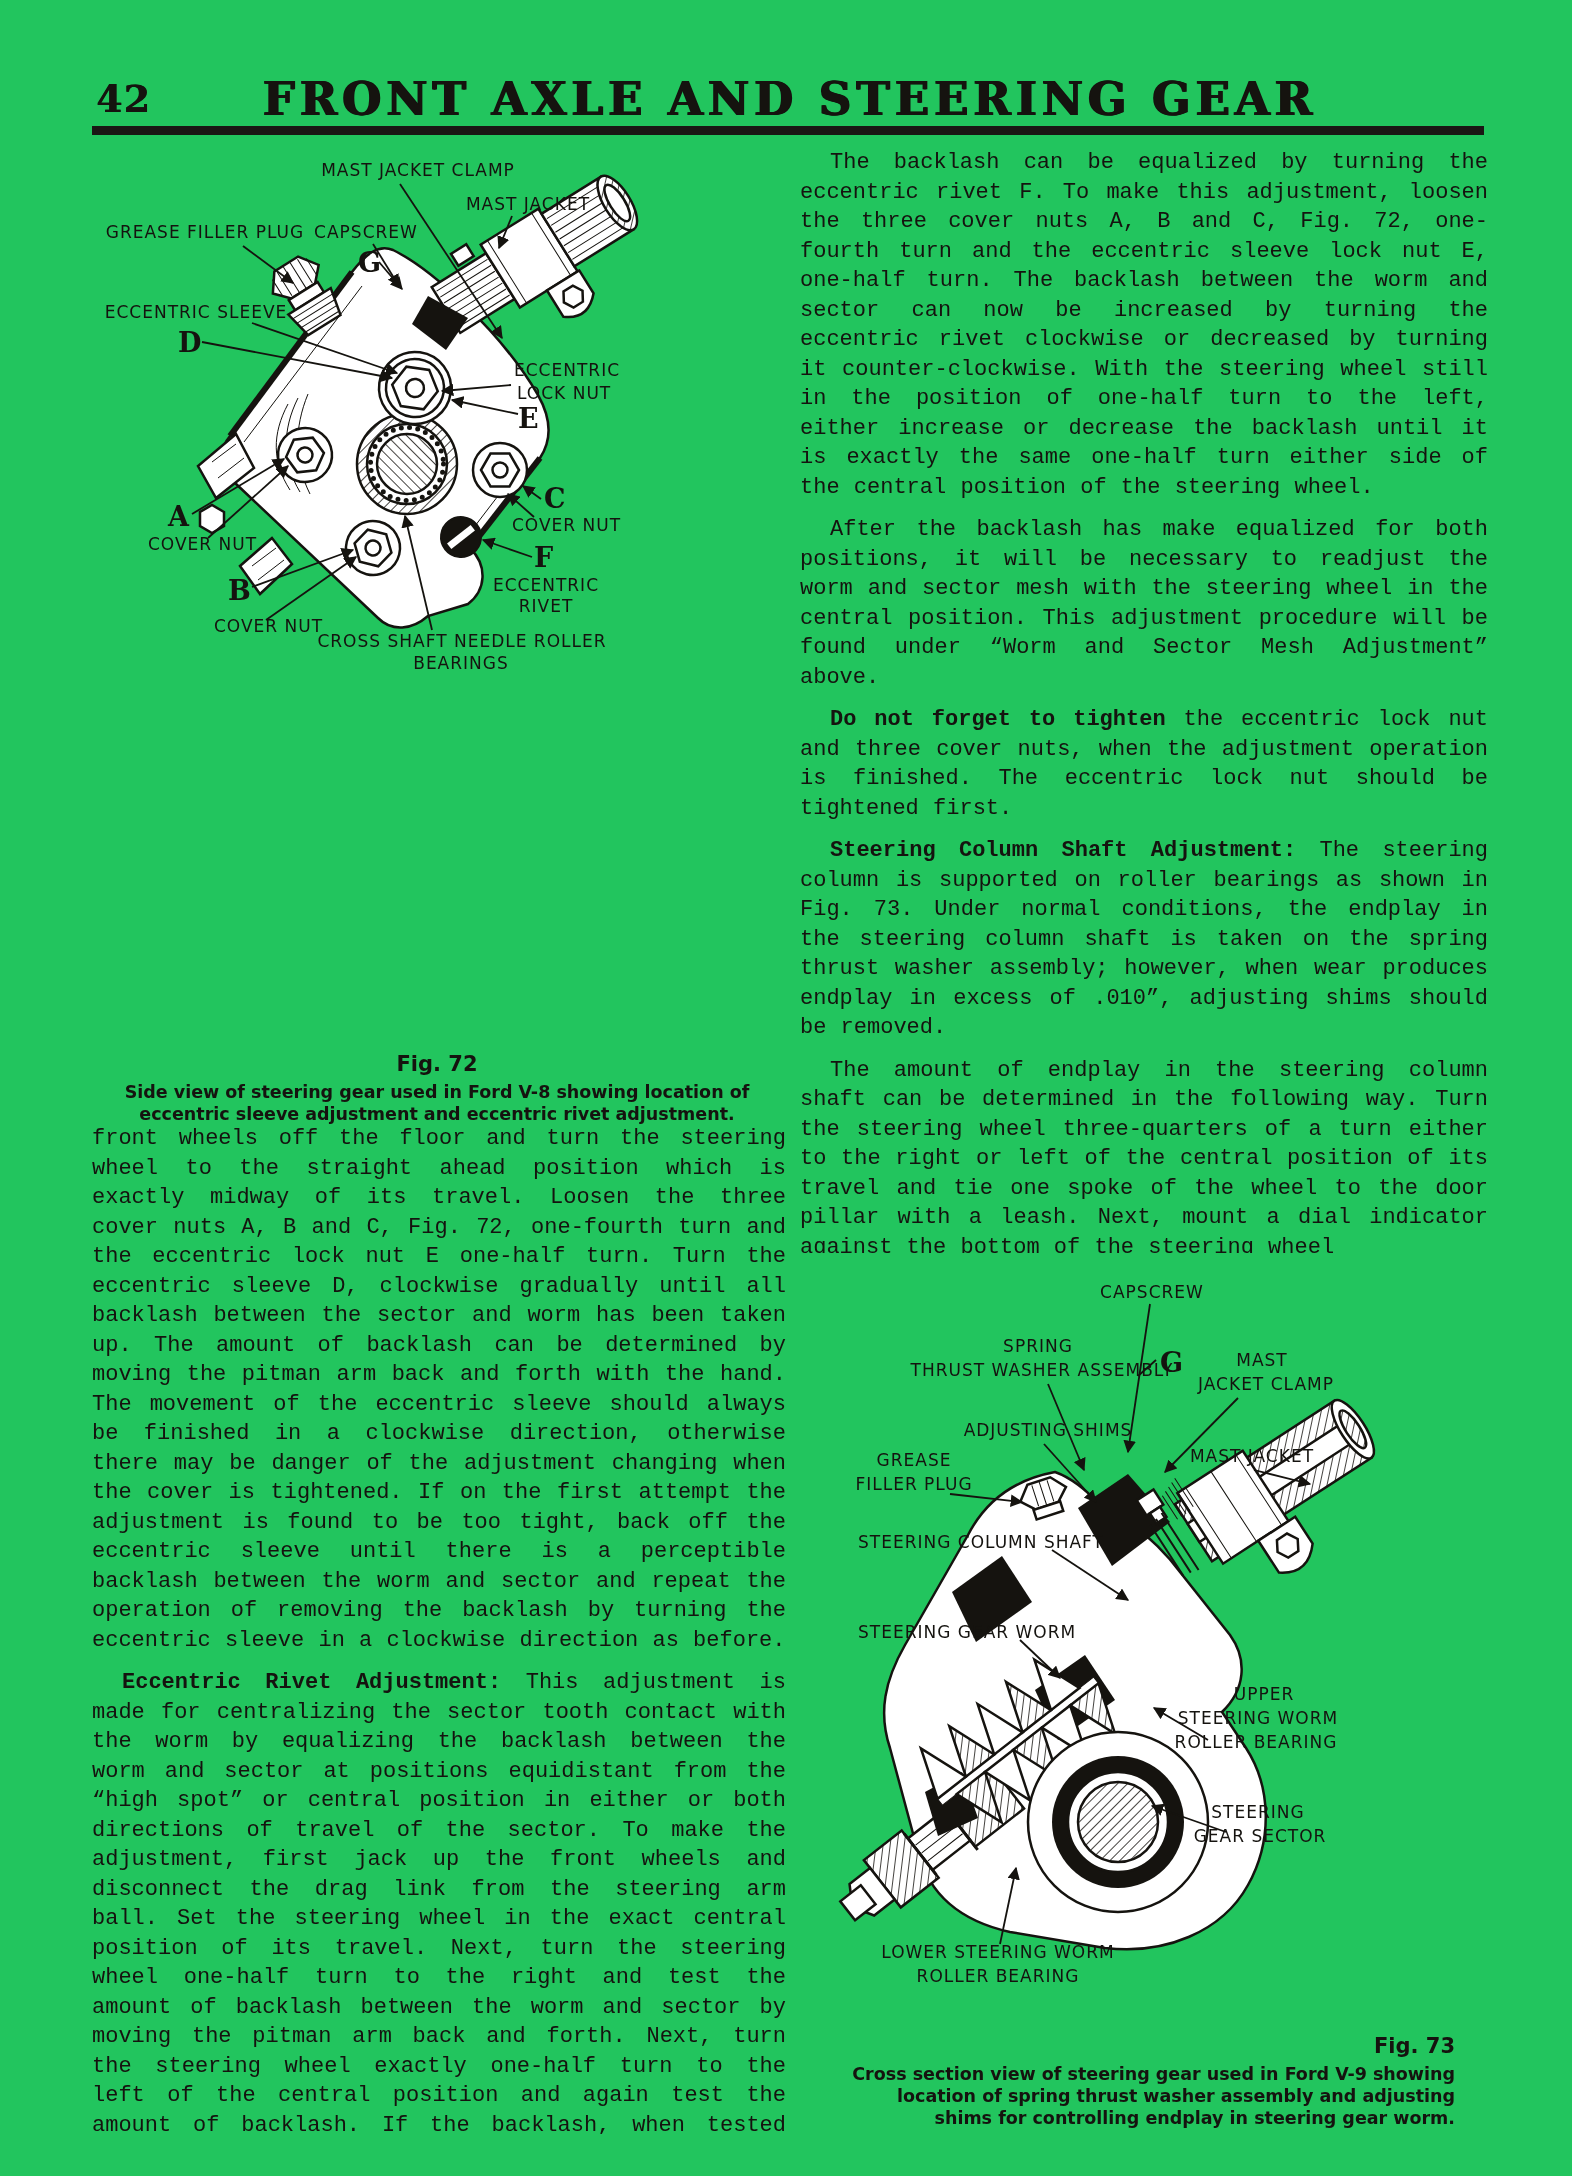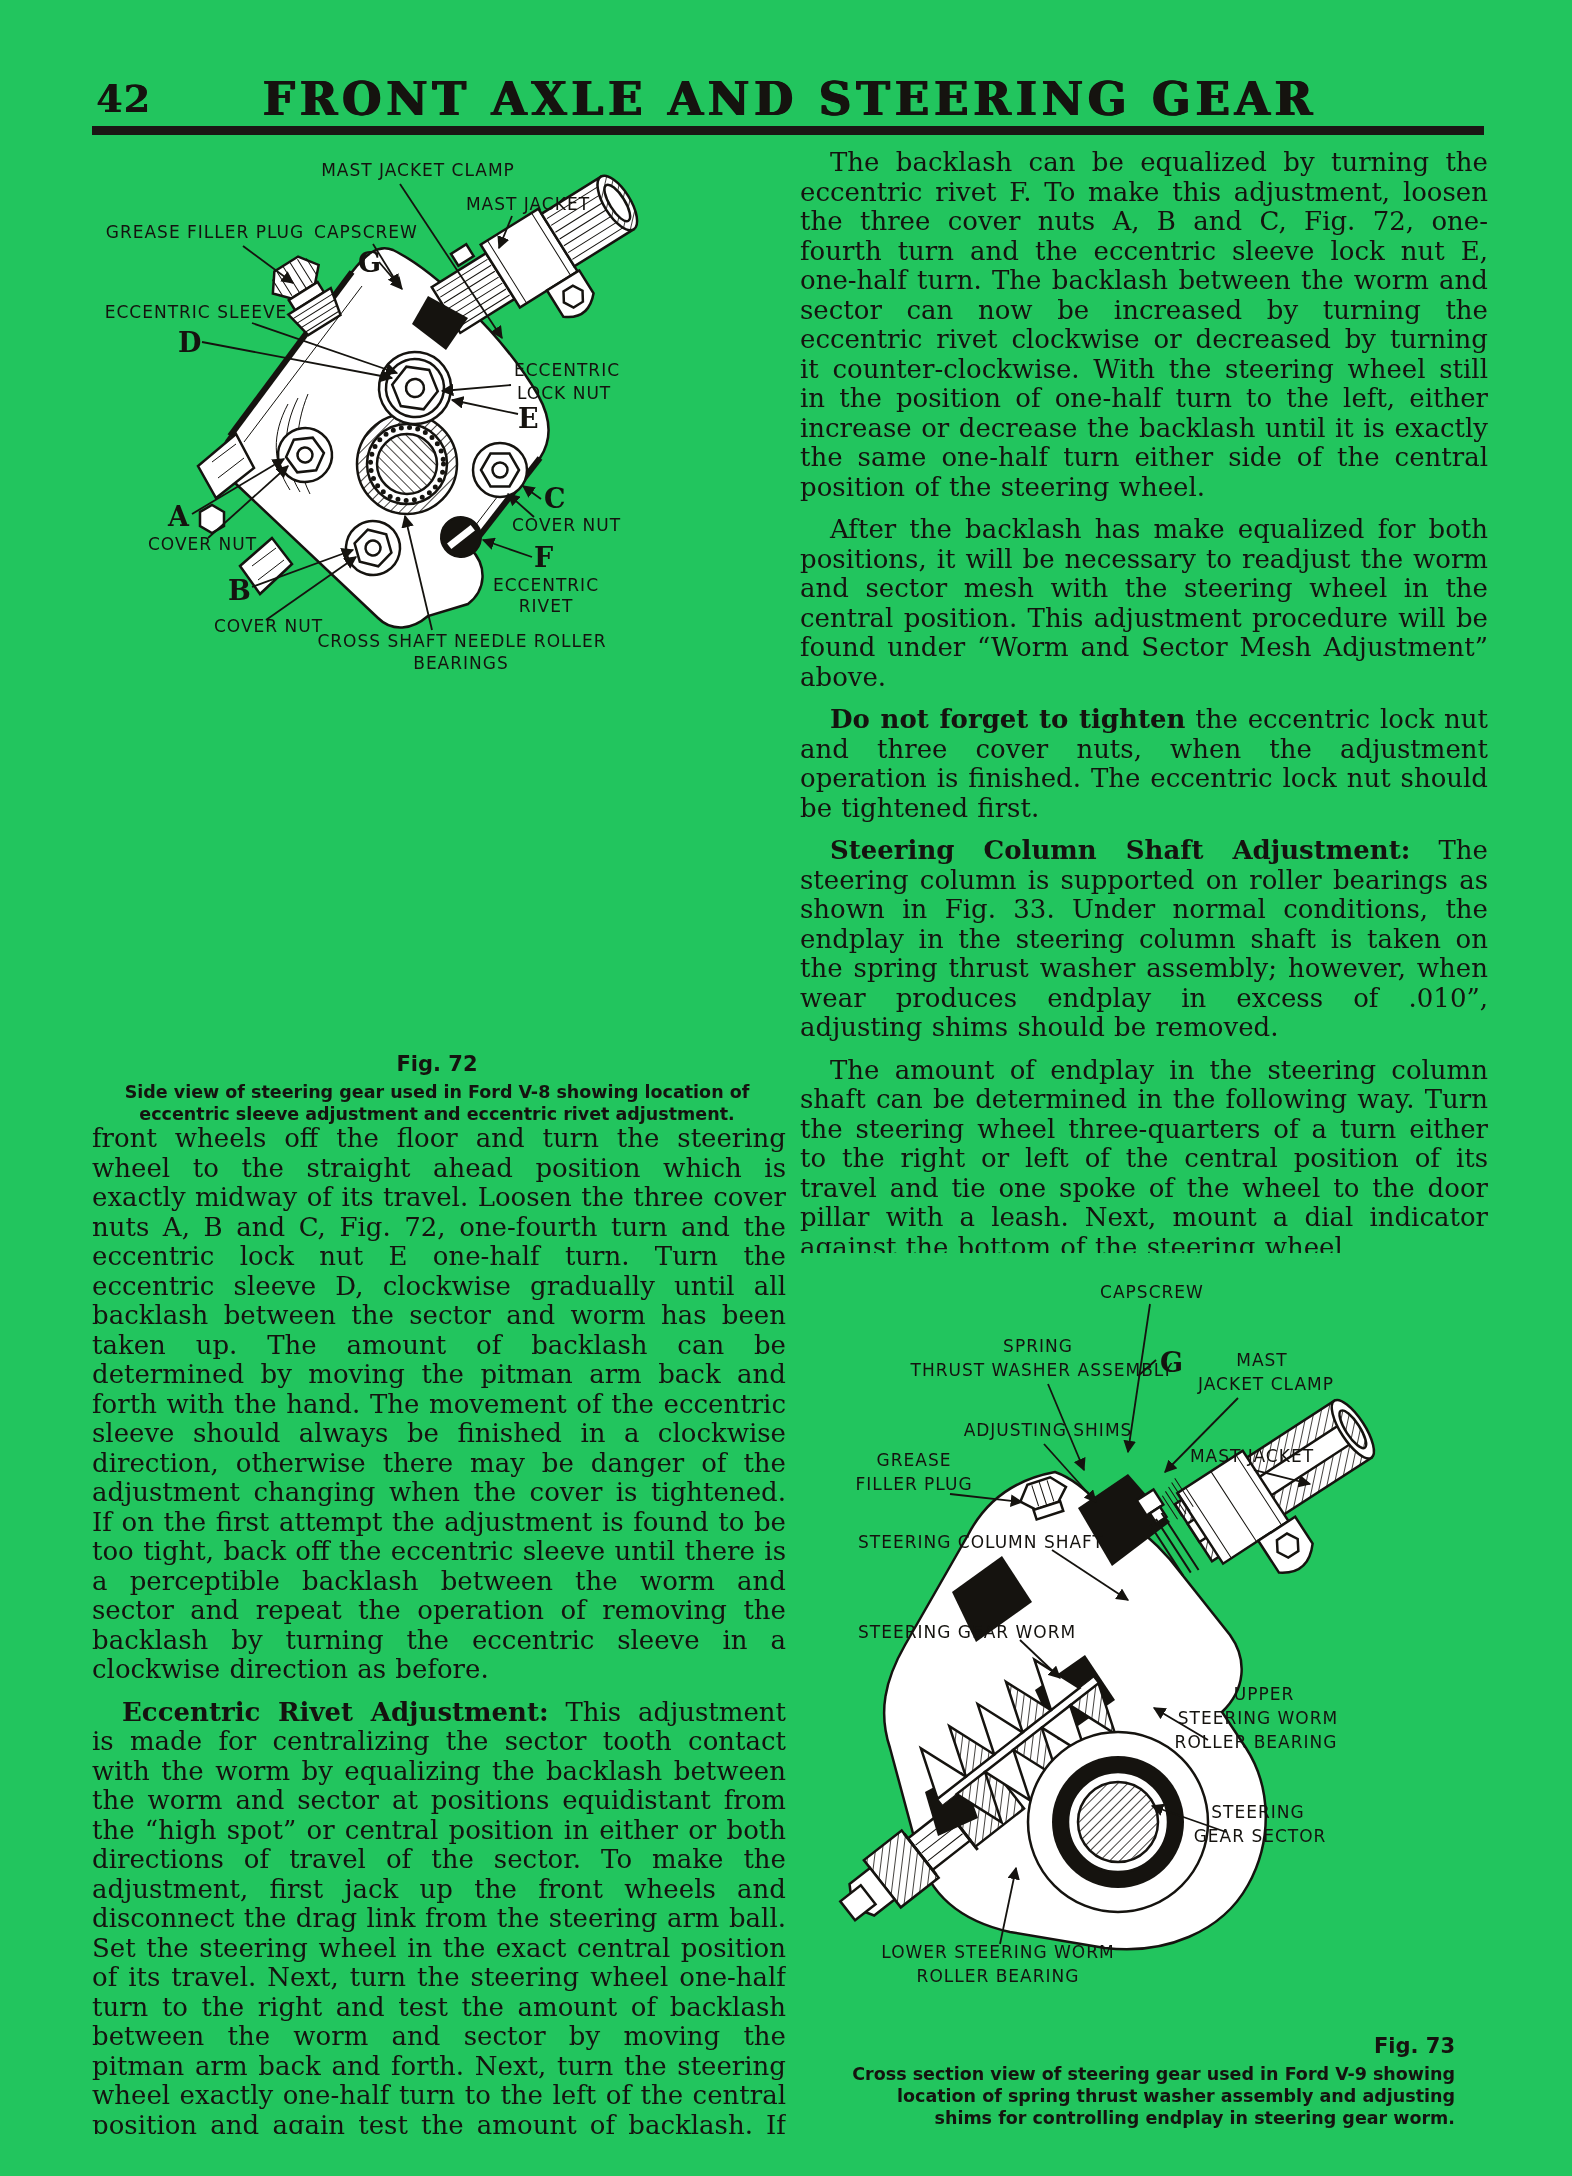--- a/index.html
+++ b/index.html
@@ -17,22 +17,23 @@
   .page-title{
     position:absolute;left:250px;top:72px;width:1080px;text-align:center;
     font-size:45px;font-weight:bold;letter-spacing:5px;white-space:nowrap;
     text-shadow:0.9px 0 0 #15130f, -0.9px 0 0 #15130f;
     transform:scaleY(1.04);
   }
   .head-rule{position:absolute;left:92px;top:126px;width:1392px;height:9px;background:#1a1714;}
   
   .colbody{position:absolute;text-align:justify;}
   .colbody p{
-    margin:0 0 13px 0;font-size:26px;line-height:29.5px;text-indent:30px;
+    margin:0 0 13px 0;font-size:22px;line-height:29.5px;text-indent:30px;
     word-spacing:1px;
+    font-family:Liberation Mono, monospace;
   }
   .colbody p.noindent{text-indent:0;}
   .lead{font-weight:bold;}
   .body-right{left:800px;top:148px;width:688px;height:1105px;overflow:hidden;}
   .body-left{left:92px;top:1124px;width:694px;height:1010px;overflow:hidden;}
   
   .caption{position:absolute;text-align:center;font-family:"DejaVu Sans",sans-serif;color:#15130f;}
   .cap-title{font-size:21px;font-weight:bold;margin-bottom:5px;margin-top:18px;}
   .cap-text{font-size:17.5px;font-weight:bold;line-height:22px;}
   .caption-72{left:104px;top:1034px;width:666px;}
@@ -207,21 +208,21 @@
     <p>
       <span class="lead"></span><span>The backlash can be equalized by turning the eccentric rivet F. To make this adjustment, loosen the three cover nuts A, B and C, Fig. 72, one-fourth turn and the eccentric sleeve lock nut E, one-half turn. The backlash between the worm and sector can now be increased by turning the eccentric rivet clockwise or decreased by turning it counter-clockwise. With the steering wheel still in the position of one-half turn to the left, either increase or decrease the backlash until it is exactly the same one-half turn either side of the central position of the steering wheel.</span>
     </p>
     <p>
       <span class="lead"></span><span>After the backlash has make equalized for both positions, it will be necessary to readjust the worm and sector mesh with the steering wheel in the central position. This adjustment procedure will be found under “Worm and Sector Mesh Adjustment” above.</span>
     </p>
     <p>
       <span class="lead">Do not forget to tighten</span><span> the eccentric lock nut and three cover nuts, when the adjustment operation is finished. The eccentric lock nut should be tightened first.</span>
     </p>
     <p>
-      <span class="lead">Steering Column Shaft Adjustment:</span><span> The steering column is supported on roller bearings as shown in Fig. 33. Under normal conditions, the endplay in the steering column shaft is taken on the spring thrust washer assembly; however, when wear produces endplay in excess of .010”, adjusting shims should be removed.</span>
+      <span class="lead">Steering Column Shaft Adjustment:</span><span> The steering column is supported on roller bearings as shown in Fig. 73. Under normal conditions, the endplay in the steering column shaft is taken on the spring thrust washer assembly; however, when wear produces endplay in excess of .010”, adjusting shims should be removed.</span>
     </p>
     <p>
       <span class="lead"></span><span>The amount of endplay in the steering column shaft can be determined in the following way. Turn the steering wheel three-quarters of a turn either to the right or left of the central position of its travel and tie one spoke of the wheel to the door pillar with a leash. Next, mount a dial indicator against the bottom of the steering wheel</span>
     </p>
   </div>
 
   <svg class="fig" style="left:835px;top:1262px" width="700" height="752" viewBox="835 1262 700 752">
 
     <path class="pw" stroke-width="3" d="M 1055,1472 C 1012,1480 985,1502 968,1535 L 905,1645 C 885,1680 878,1712 890,1748 L 918,1852 C 930,1898 965,1922 1010,1932 L 1105,1948 C 1165,1955 1222,1932 1248,1885 C 1272,1842 1272,1788 1246,1748 L 1222,1712 C 1245,1690 1248,1660 1230,1635 L 1180,1572 C 1160,1545 1130,1520 1098,1502 C 1085,1490 1072,1478 1055,1472 Z"></path>
 

